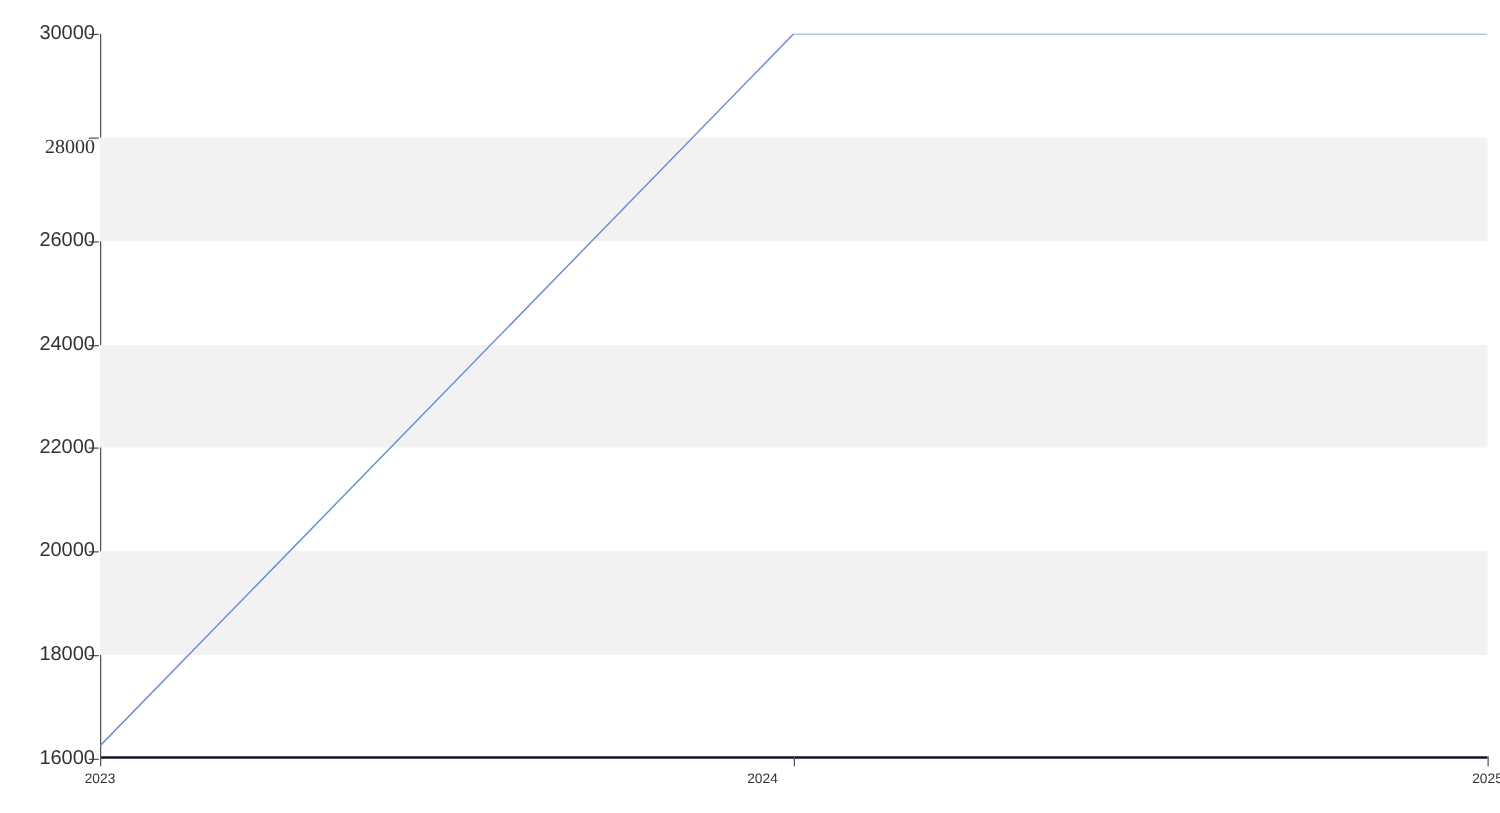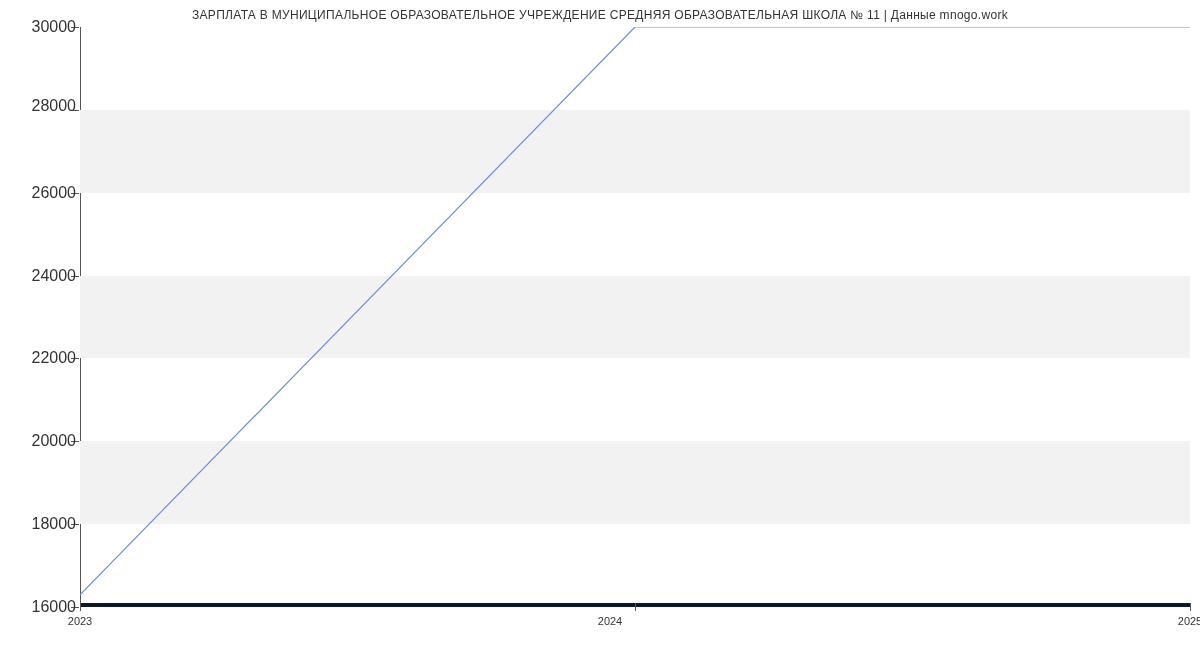--- a/index.html
+++ b/index.html
@@ -24,21 +24,21 @@
       font-size: 12px;
       color: #333;
       letter-spacing: 0.3px;
     }
     .plot-area {
       position: absolute;
       left: 80px;
       top: 27px;
       width: 1110px;
       height: 580px;
-      border-bottom: 4px solid #0f172a;
+      border-bottom: 2px solid #0f172a;
     }
     .plot-area::before {
       content: "";
       position: absolute;
       left: 0;
       top: 0;
       bottom: 0;
       width: 1px;
       background: #555;
     }
@@ -83,21 +83,20 @@
       top: 0;
       width: 100%;
       height: 100%;
       pointer-events: none;
     }
   </style>
 </head>
 <body>
 
 <div class="chart-container">
-  <div class="chart-title">ЗАРПЛАТА В МУНИЦИПАЛЬНОЕ ОБРАЗОВАТЕЛЬНОЕ УЧРЕЖДЕНИЕ СРЕДНЯЯ ОБРАЗОВАТЕЛЬНАЯ ШКОЛА № 11 | Данные mnogo.work</div>
   <div class="plot-area" id="plot">
       <div class="band" style="top: 82.8571px; height: 82.8571px;"></div>
       <div class="band" style="top: 248.571px; height: 82.8571px;"></div>
       <div class="band" style="top: 414.286px; height: 82.8571px;"></div>
     <svg class="line-path" id="line-svg" preserveAspectRatio="none" viewBox="0 0 1110 580">
         <path d="M0 571.7142857142857 L555 0 L1110 0 " fill="none" stroke="#6b8fd6" stroke-width="1.2" vector-effect="non-scaling-stroke"></path>
       </svg>
   <div class="y-tick" style="top: 580px;"></div>
       <div class="y-tick" style="top: 497.143px;"></div>
       <div class="y-tick" style="top: 414.286px;"></div>
@@ -112,15 +111,15 @@
       <div class="x-label" style="left: 530px; text-align: right;">2024</div>
       <div class="x-tick" style="left: 1110px;"></div>
       <div class="x-label" style="left: 1110px;">2025</div>
     </div>
 <div class="y-label" style="top: 607px;">16000</div>
     <div class="y-label" style="top: 524.143px;">18000</div>
     <div class="y-label" style="top: 441.286px;">20000</div>
     <div class="y-label" style="top: 358.429px;">22000</div>
     <div class="y-label" style="top: 275.571px; margin-left: 46px;">24000</div>
     <div class="y-label" style="top: 192.714px;">26000</div>
-    <div class="y-label" style="top: 106px;">28000</div>
+    <div class="y-label" style="top: 118px; font-family: Liberation Serif, serif;">28000</div>
     <div class="y-label" style="top: 27px;">30000</div>
   </div>
 
 </body></html>

